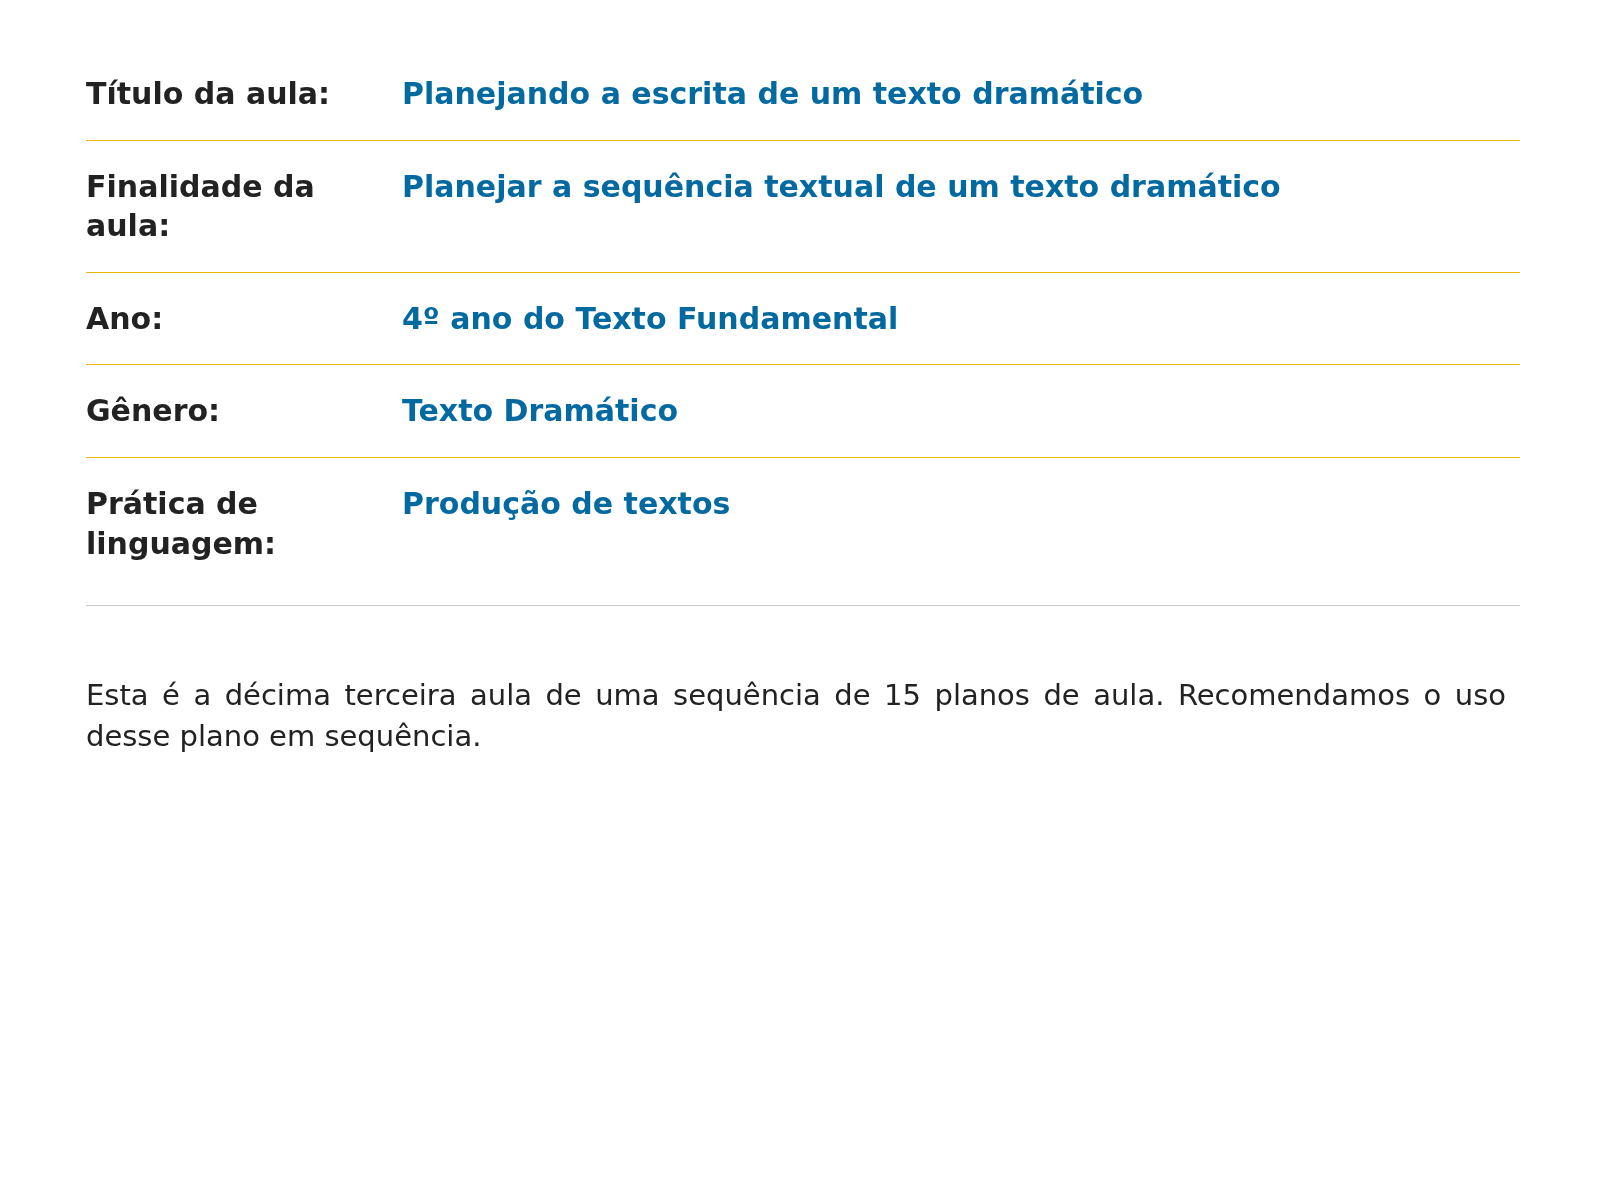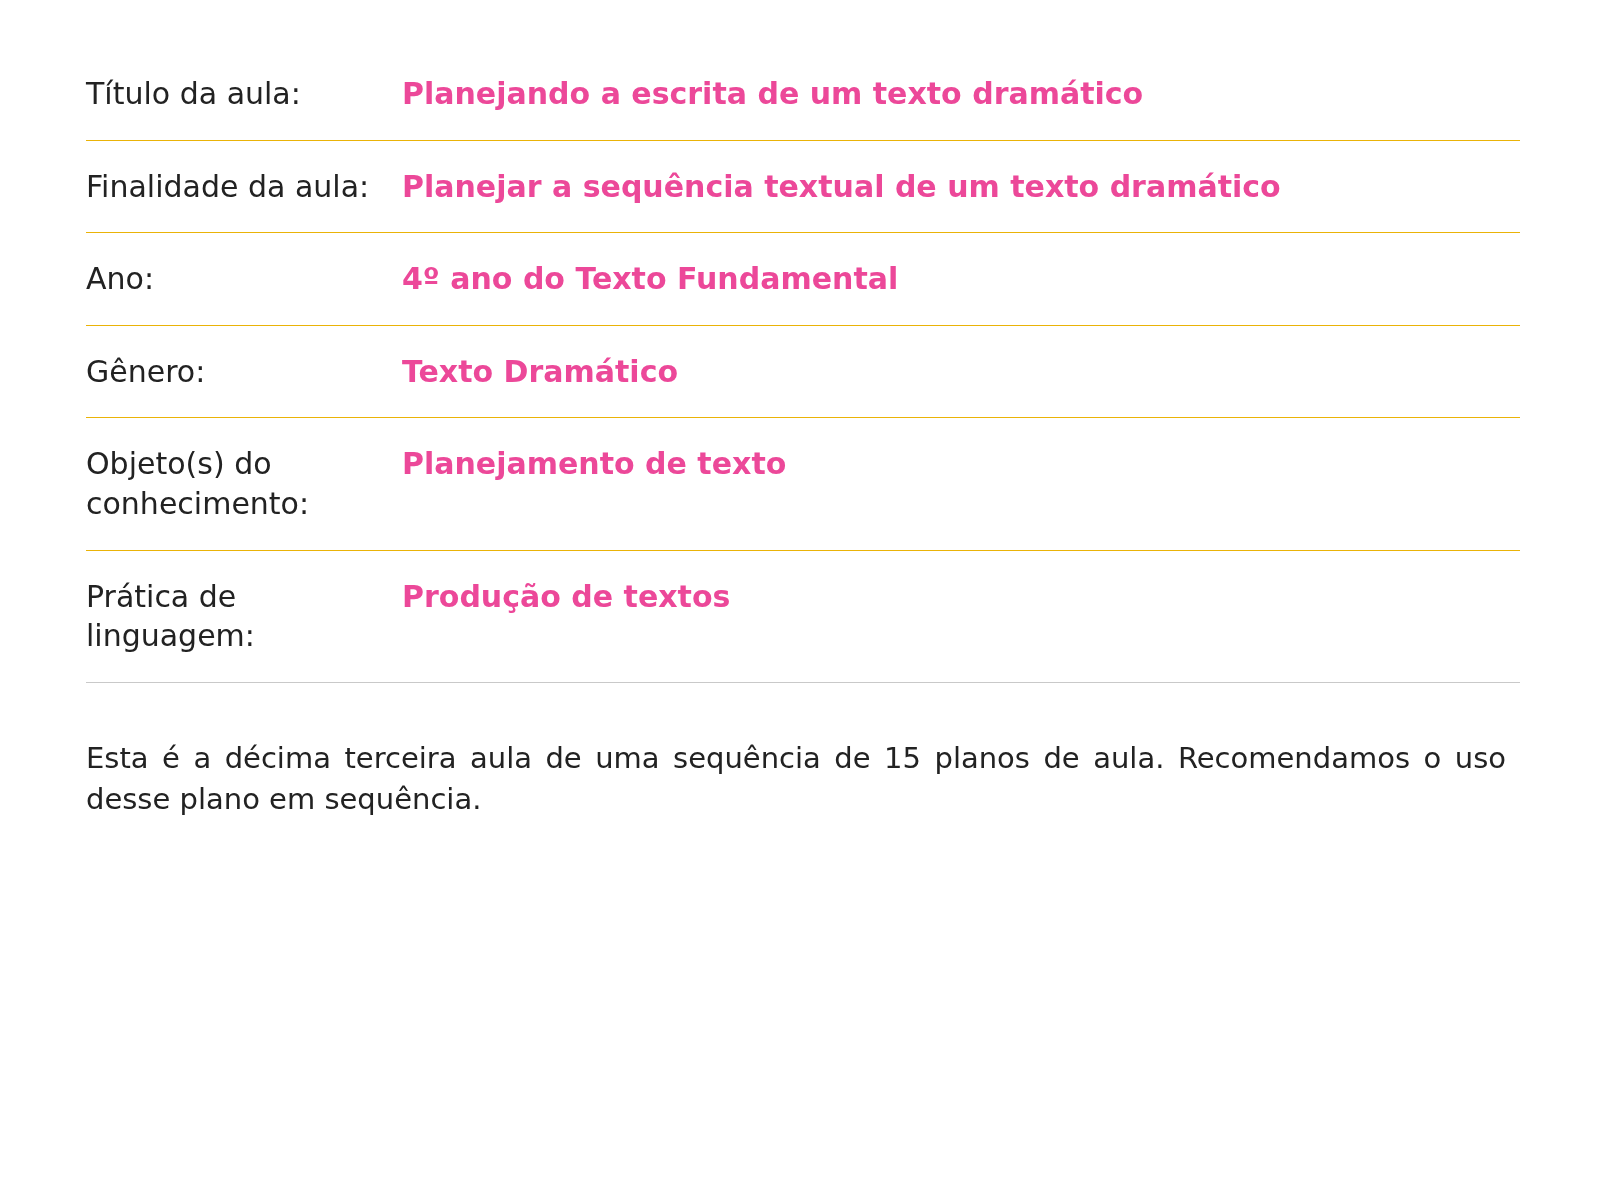--- a/index.html
+++ b/index.html
@@ -30,38 +30,38 @@
     vertical-align: top;
     padding: 26px 0 26px 0;
   }
   table.lesson-table tr.info-row:first-child > td {
     border-top: none;
     padding-top: 22px;
   }
   td.label-cell {
     width: 300px;
     font-size: 30px;
-    font-weight: 400;
+    font-weight: 700;
     line-height: 1.32;
     color: #222222;
     padding-right: 14px !important;
   }
   td.value-cell {
     font-size: 30px;
     font-weight: 700;
     line-height: 1.32;
-    color: #ec4899;
+    color: #0369a1;
     padding-left: 2px !important;
   }
   .note-wrap {
     border-top: 1px solid #c9c9c9;
     width: 1434px;
     box-sizing: border-box;
-    padding-top: 26px;
-    margin-top: 0;
+    padding-top: 40px;
+    margin-top: 16px;
   }
   .note-text {
     font-size: 29px;
     line-height: 1.42;
     color: #222222;
     text-align: justify;
     text-justify: inter-word;
     width: 1420px;
   }
 </style>
@@ -82,24 +82,20 @@
       </tr>
       <tr class="info-row">
         <td class="label-cell">Ano:</td>
         <td class="value-cell">4º ano do Texto Fundamental</td>
       </tr>
       <tr class="info-row">
         <td class="label-cell">Gênero:</td>
         <td class="value-cell">Texto Dramático</td>
       </tr>
       <tr class="info-row">
-        <td class="label-cell">Objeto(s) do conhecimento:</td>
-        <td class="value-cell">Planejamento de texto</td>
-      </tr>
-      <tr class="info-row">
         <td class="label-cell">Prática de linguagem:</td>
         <td class="value-cell">Produção de textos</td>
       </tr>
     </tbody>
   </table>
 
   <div class="note-wrap">
     <p class="note-text">Esta é a décima terceira aula de uma sequência de 15 planos de aula. Recomendamos o uso desse plano em sequência.</p>
   </div>
 

